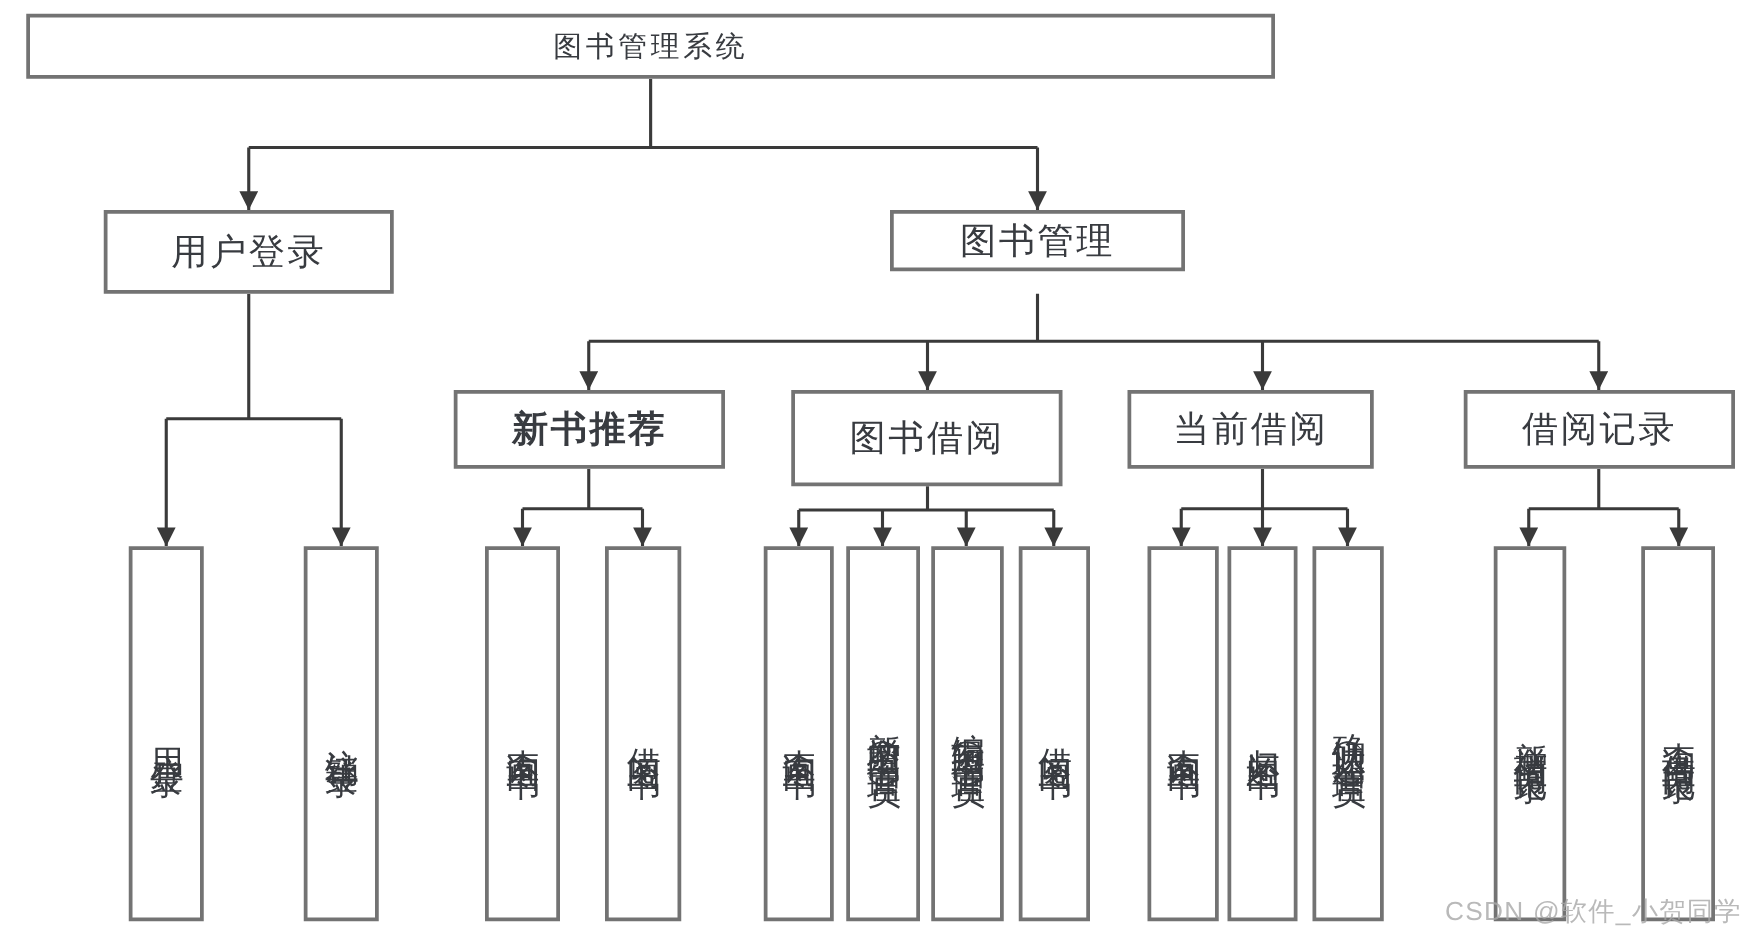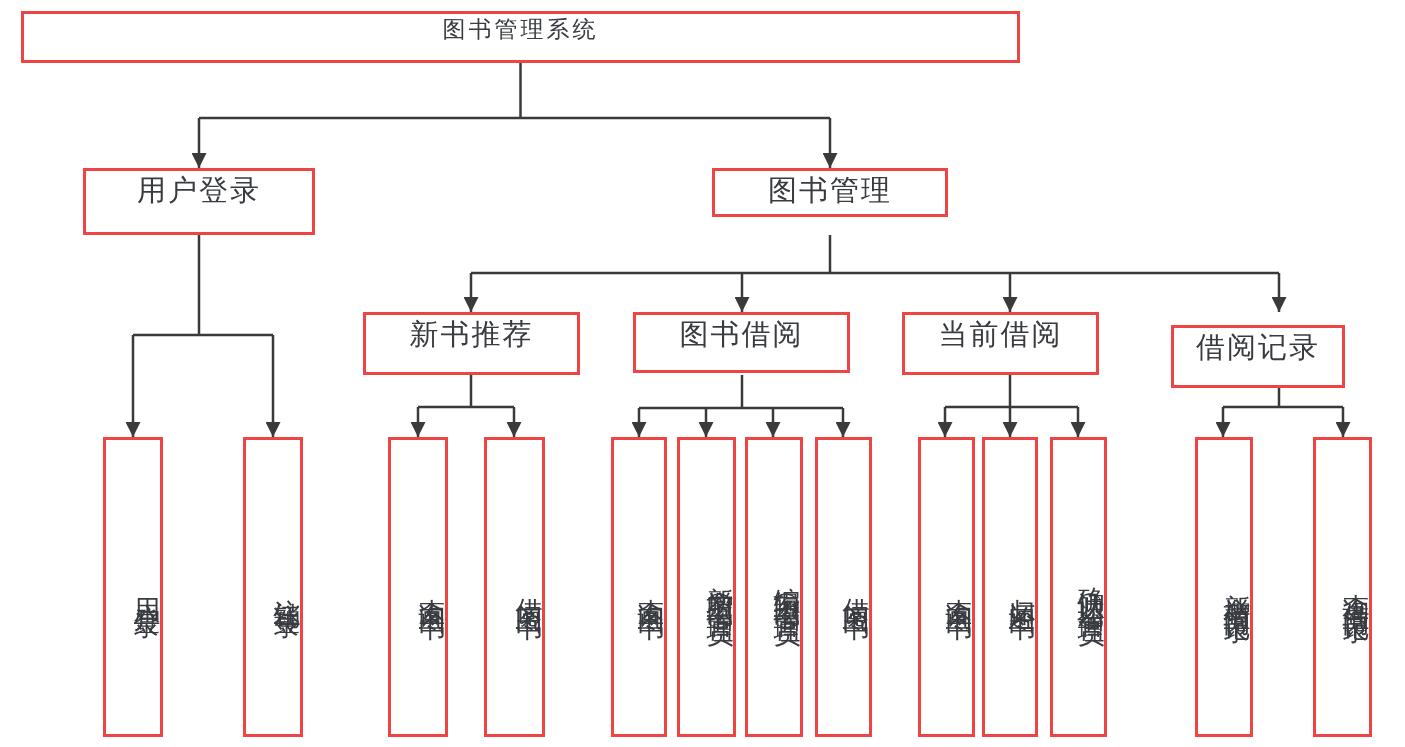--- a/index.html
+++ b/index.html
@@ -6,23 +6,24 @@
   #canvas{
     position:relative;
     width:1405px;height:747px;
     background:#ffffff;
     font-family:"Liberation Sans",sans-serif;
     overflow:hidden;
   }
   .node{
     position:absolute;
     box-sizing:border-box;
-    border:3px solid #ef4444;
+    border:3px solid #737373;
     background:#fff;
     display:flex;
+    align-items:center;
     justify-content:center;
     color:#383b40;
   }
   .root-node{font-size:23px;letter-spacing:3px;}
   .h-node{font-size:29px;letter-spacing:2px;}
   .leaf-node{
     font-size:27px;
     letter-spacing:5px;
     writing-mode:vertical-rl;
     line-height:1;
@@ -100,30 +101,30 @@
     <span>图书管理系统</span>
   </div>
 
   <div class="node h-node" style="left:83px;top:168px;width:232px;height:67px;">
     <span>用户登录</span>
   </div>
   <div class="node h-node" style="left:712px;top:168px;width:236px;height:49px;">
     <span>图书管理</span>
   </div>
 
-  <div class="node h-node" style="left:363px;top:312px;width:217px;height:63px;">
+  <div class="node h-node" style="left:363px;top:312px;width:217px;height:63px;font-weight:bold;">
     <span>新书推荐</span>
   </div>
-  <div class="node h-node" style="left:633px;top:312px;width:217px;height:61px;">
+  <div class="node h-node" style="left:633px;top:312px;width:217px;height:77px;">
     <span>图书借阅</span>
   </div>
   <div class="node h-node" style="left:902px;top:312px;width:197px;height:63px;">
     <span>当前借阅</span>
   </div>
-  <div class="node h-node" style="left:1171px;top:312px;width:174px;height:63px;margin-top:13px;">
+  <div class="node h-node" style="left:1171px;top:312px;width:217px;height:63px;">
     <span>借阅记录</span>
   </div>
 
   <div class="node leaf-node" style="left:103px;top:437px;width:60px;height:300px;">
     <span>用户登录</span>
   </div>
   <div class="node leaf-node" style="left:243px;top:437px;width:60px;height:300px;">
     <span>注销登录</span>
   </div>
   <div class="node leaf-node" style="left:388px;top:437px;width:60px;height:300px;">
@@ -153,14 +154,15 @@
   <div class="node leaf-node" style="left:1050px;top:437px;width:57px;height:300px;">
     <span>确认归还（管理员）</span>
   </div>
   <div class="node leaf-node" style="left:1195px;top:437px;width:58px;height:300px;">
     <span>新增借阅记录</span>
   </div>
   <div class="node leaf-node" style="left:1313px;top:437px;width:59px;height:300px;">
     <span>查询借阅记录</span>
   </div>
 
+  <div id="watermark">CSDN @软件_小贺同学</div>
 
 </div>
 
 </body></html>

